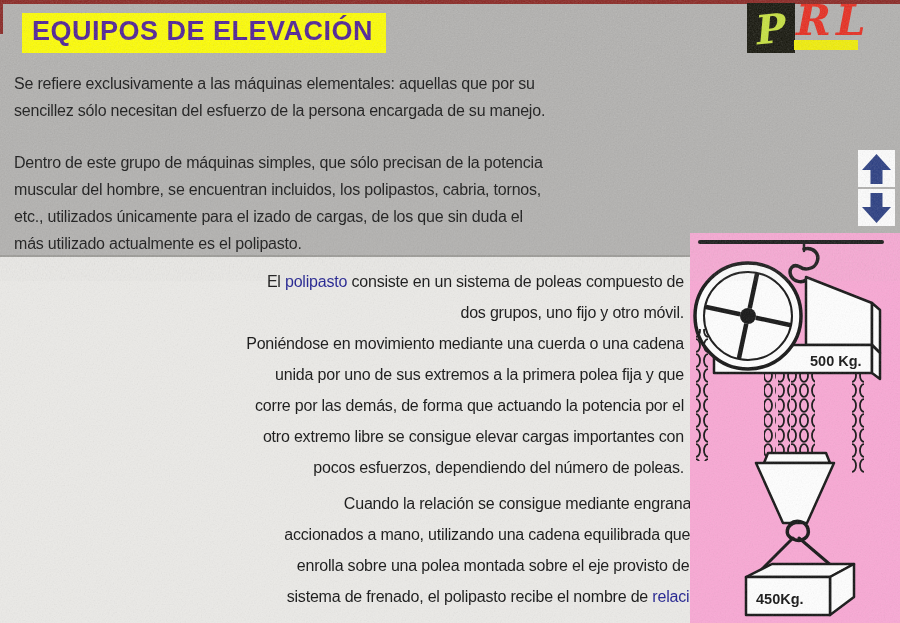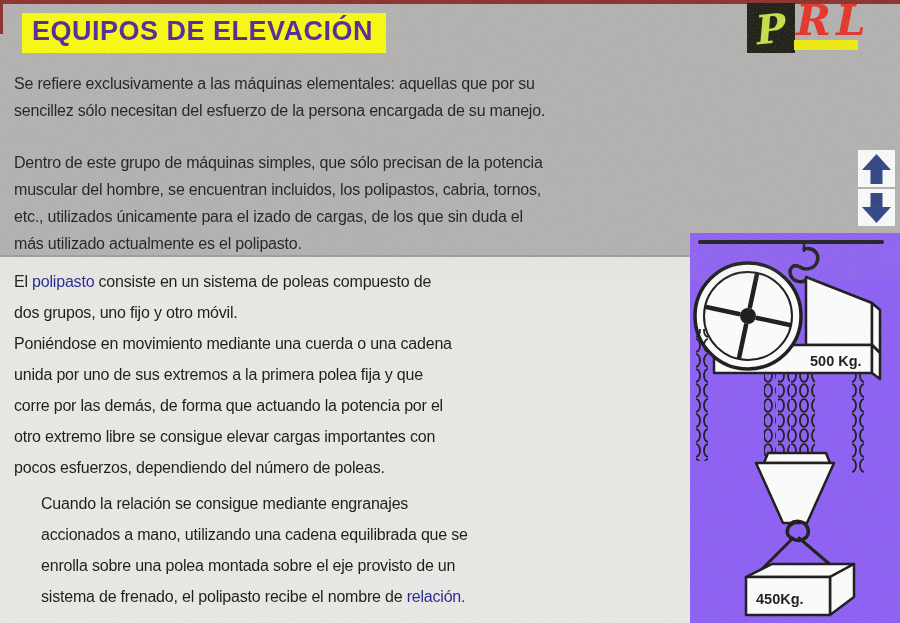--- a/index.html
+++ b/index.html
@@ -31,37 +31,37 @@
   .logo-rl {
     position:absolute; left:52px; top:-4px; color:#e8291c;
     font:italic 700 42px "DejaVu Serif",serif; letter-spacing:5px; z-index:2;
   }
 
   .para {
     position:absolute; white-space:pre-line; color:#131313;
     font-size:16px; letter-spacing:-0.2px; z-index:2;
   }
   .para-top { line-height:27px; }
-  .para-bottom { line-height:31px; }
+  .para-bottom { line-height:31px;text-align:right; }
   #p1 { left:14px; top:70px; width:860px; }
   #p2 { left:14px; top:149px; width:860px; }
   #p3 { left:14px; top:266px; width:670px; }
   #p4 { left:26px; top:488px; width:670px;margin-left:15px; }
   .blue { color:#1d1d8f; }
 
   .nav-arrow {
     position:absolute; left:858px; width:37px; height:37px; background:#ffffff;
     display:flex; align-items:center; justify-content:center; z-index:6; cursor:pointer;
   }
   #nav-up { top:150px; }
   #nav-down { top:189px; }
 
   .figure-box {
     position:absolute; left:690px; top:233px; width:210px; height:390px;
-    background:#8b5cf6; z-index:5;
+    background:#f9a8d4; z-index:5;
   }
   .figure-box svg text { font-family:"Liberation Sans",sans-serif; font-weight:700; fill:#151515; }
 
   .noise { position:absolute; left:0; top:0; z-index:10; pointer-events:none; }
 </style>
 </head>
 <body>
 
 <div class="slide">
 

